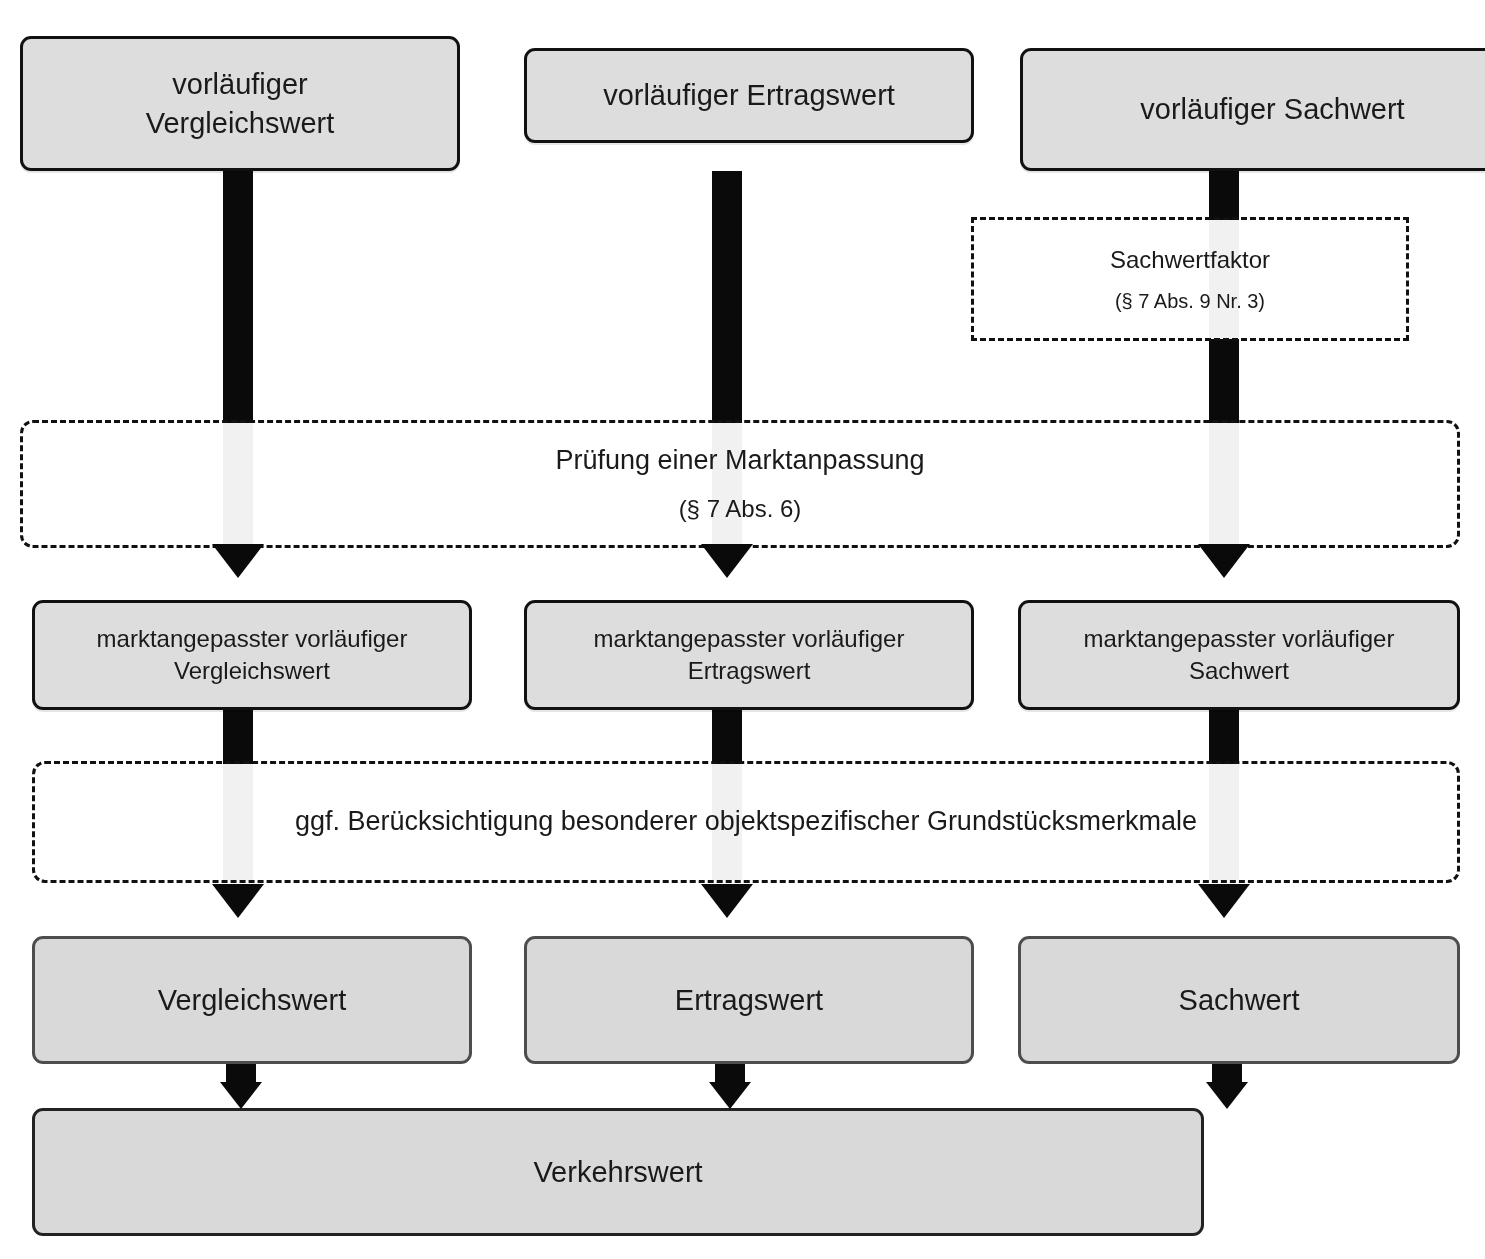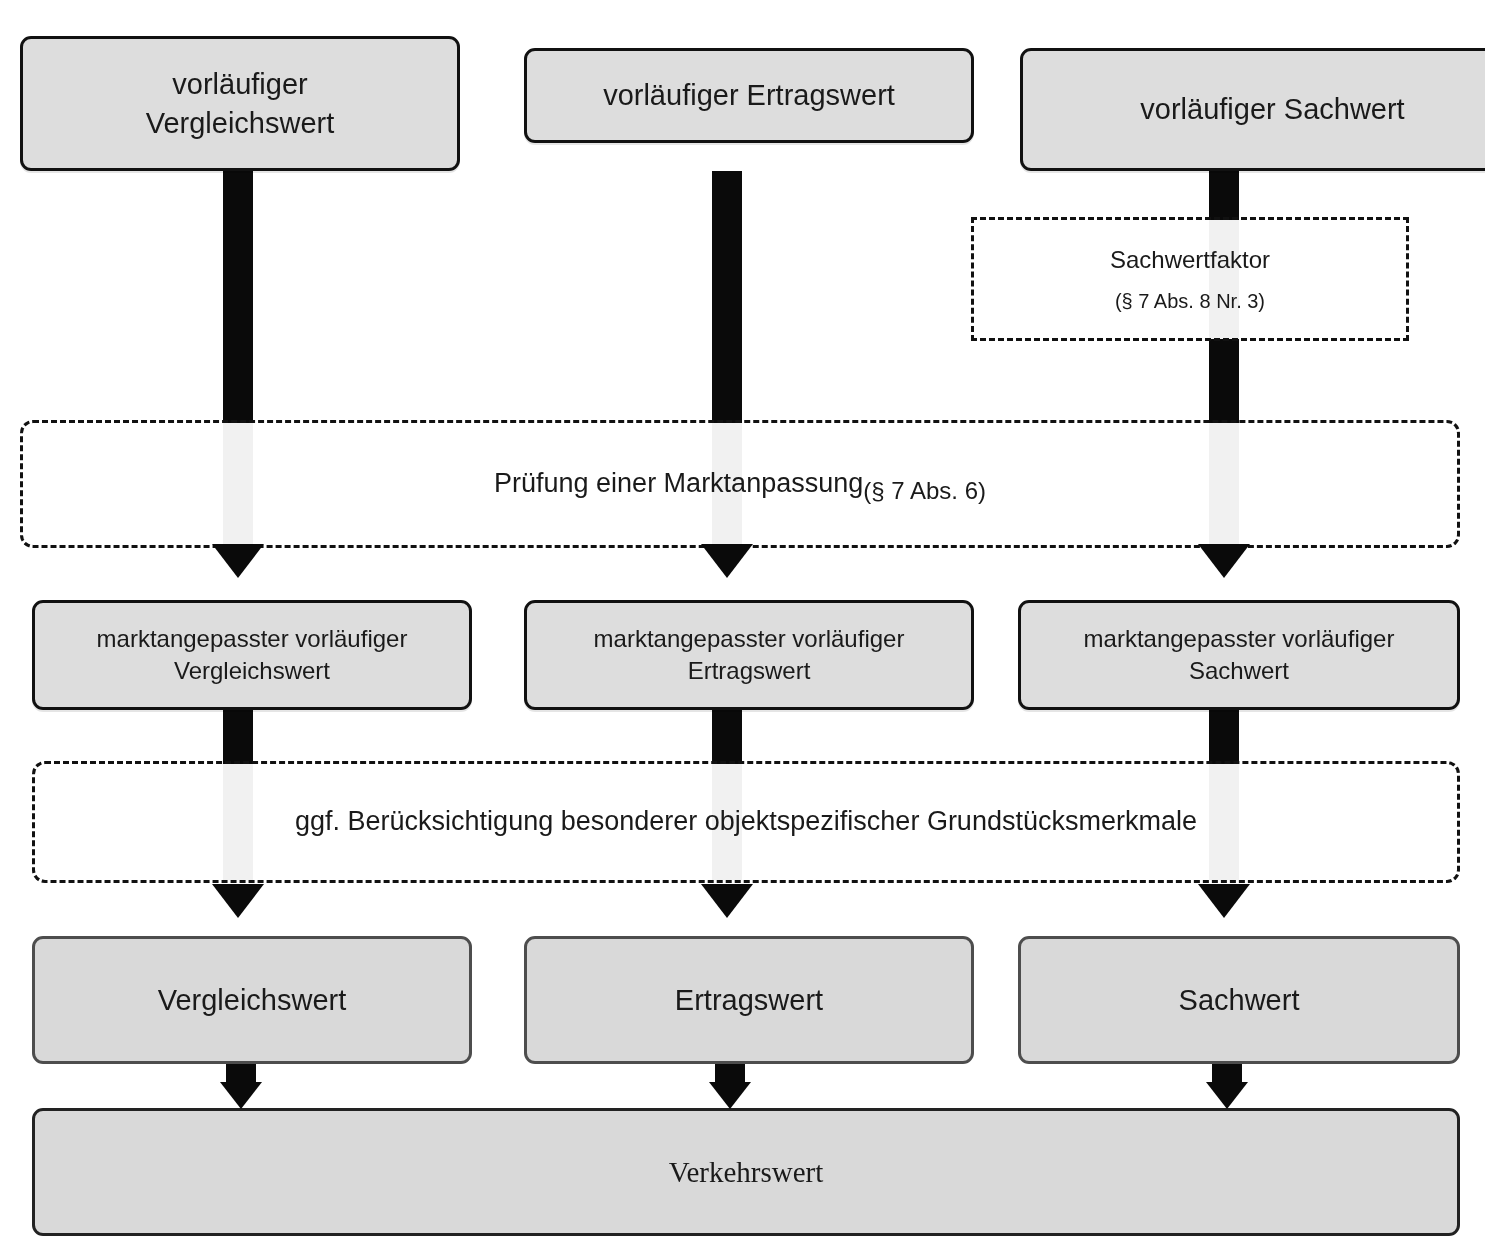--- a/index.html
+++ b/index.html
@@ -48,21 +48,21 @@
     border-radius: 11px;
     z-index: 4;
   }
 
   
   .box-dashed {
     background: transparent;
     border: 3px dashed #111111;
     border-radius: 13px;
     z-index: 3;
-    flex-direction: row;
+    flex-direction: column;
     text-align: center;
   }
 
   
   .box-dashed-square {
     background: transparent;
     border: 3px dashed #111111;
     border-radius: 0;
     z-index: 3;
     flex-direction: column;
@@ -131,21 +131,21 @@
 
   <div class="stem" style="left:223px; top:163px; height:252px;"></div>
   <div class="stem" style="left:712px; top:163px; height:252px;"></div>
 
   <div class="stem" style="left:1209px; top:163px; height:55px;"></div>
   <div class="stem-faded" style="left:1209px; top:212px; height:125px;"></div>
   <div class="stem" style="left:1209px; top:331px; height:84px;"></div>
 
   <div class="node box-dashed-square t-sm" style="left:971px; top:209px; width:438px; height:124px;">
     <span class="line2">Sachwertfaktor</span>
-    <span class="line2 t-xs" style="margin-top:12px;">(§ 7 Abs. 8 Nr. 3)</span>
+    <span class="line2 t-xs" style="margin-top:12px;">(§ 7 Abs. 9 Nr. 3)</span>
   </div>
 
   <div class="node box-dashed t-md" style="left:20px; top:412px; width:1440px; height:128px;">
     <span class="line2">Prüfung einer Marktanpassung</span>
     <span class="line2 t-sm" style="margin-top:14px;">(§ 7 Abs. 6)</span>
   </div>
 
   <div class="stem-faded" style="left:223px; top:415px; height:122px;"></div>
   <div class="stem-faded" style="left:712px; top:415px; height:122px;"></div>
   <div class="stem-faded" style="left:1209px; top:415px; height:122px;"></div>
@@ -204,17 +204,17 @@
   </div>
 
   <div class="stem" style="left:226px; top:1056px; height:24px;"></div>
   <div class="stem" style="left:715px; top:1056px; height:24px;"></div>
   <div class="stem" style="left:1212px; top:1056px; height:24px;"></div>
 
   <div class="arrowhead-sm" style="left:220px; top:1074px;"></div>
   <div class="arrowhead-sm" style="left:709px; top:1074px;"></div>
   <div class="arrowhead-sm" style="left:1206px; top:1074px;"></div>
 
-  <div class="node box-gray-border t-lg" style="left:32px; top:1100px; width:1428px; height:128px; border-color:#222222;font-family:Liberation Serif, serif;">
+  <div class="node box-gray-border t-lg" style="left:32px; top:1100px; width:1172px; height:128px; border-color:#222222;">
     <span>Verkehrswert</span>
   </div>
 
 </div>
 
 </body></html>

